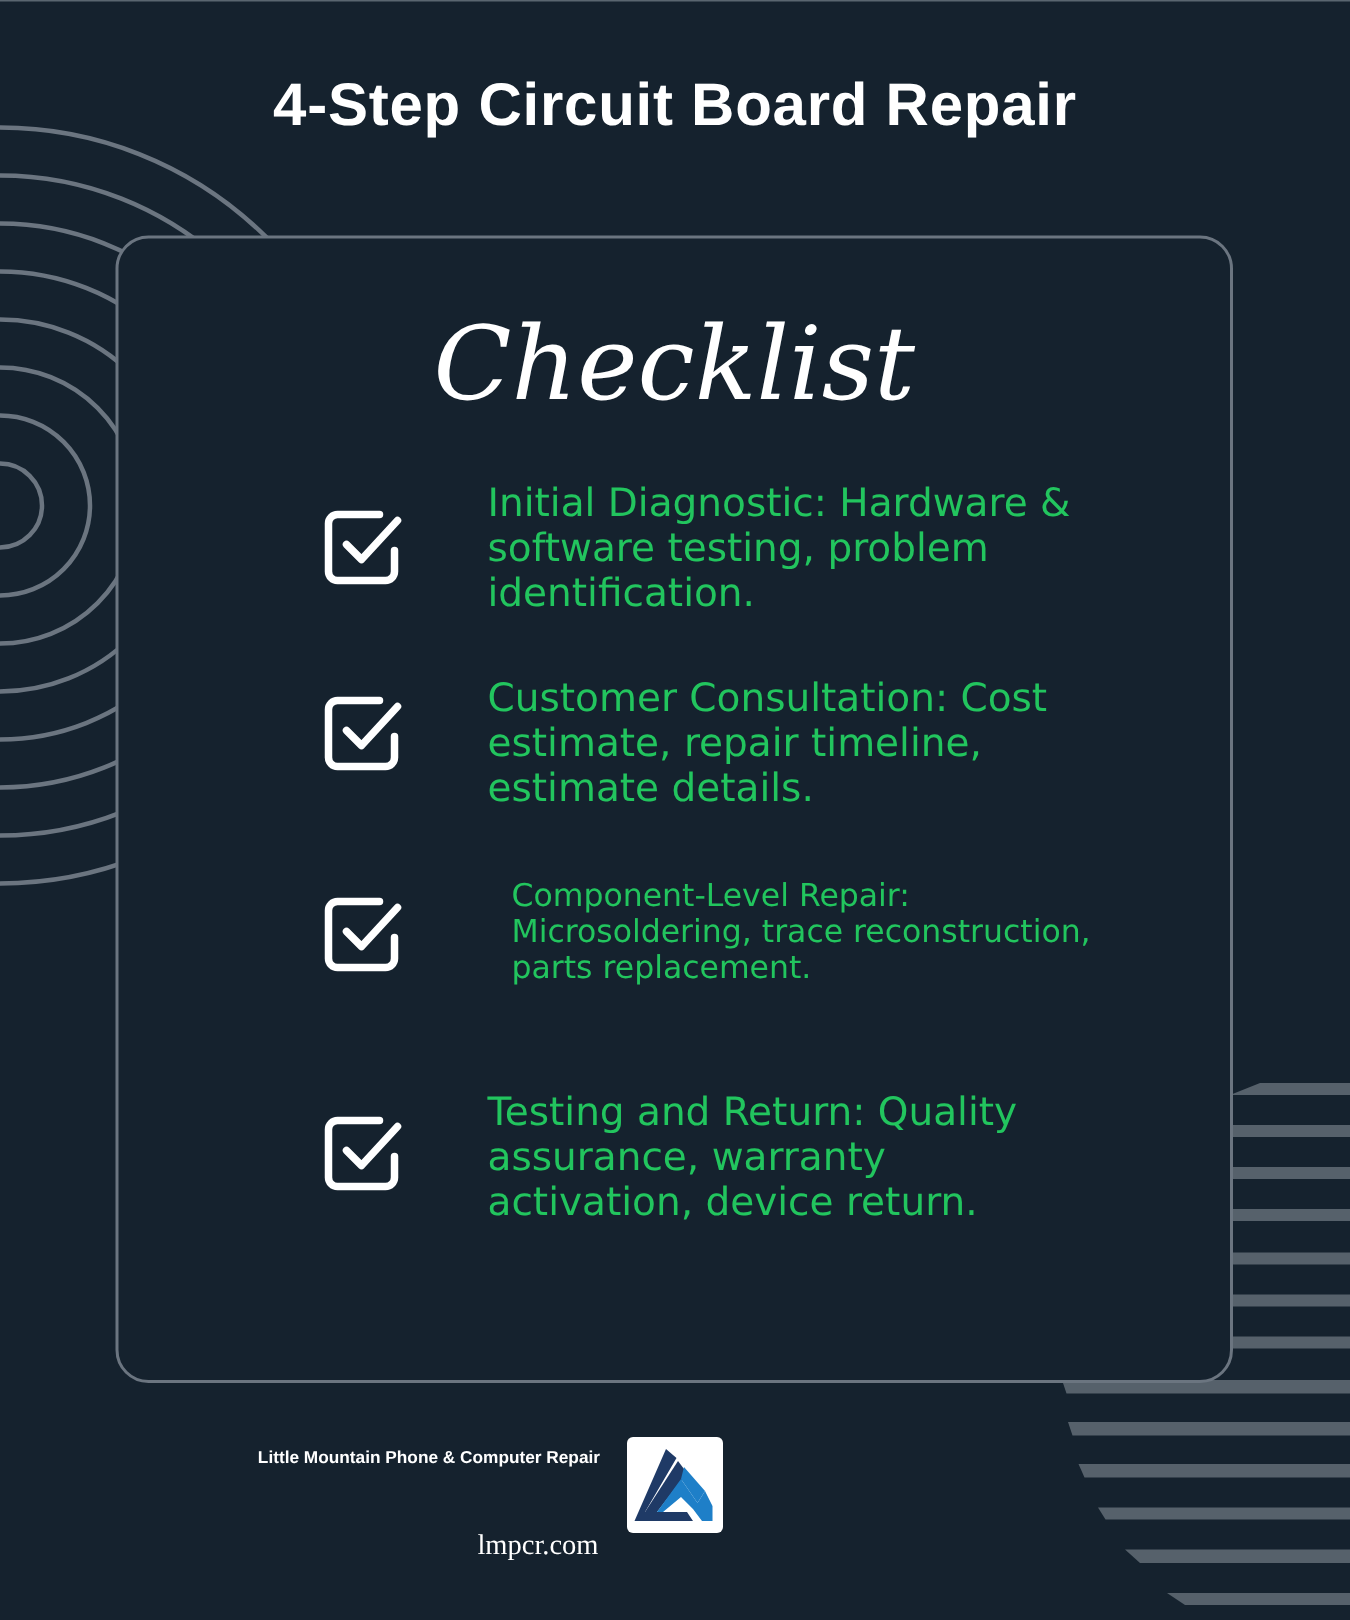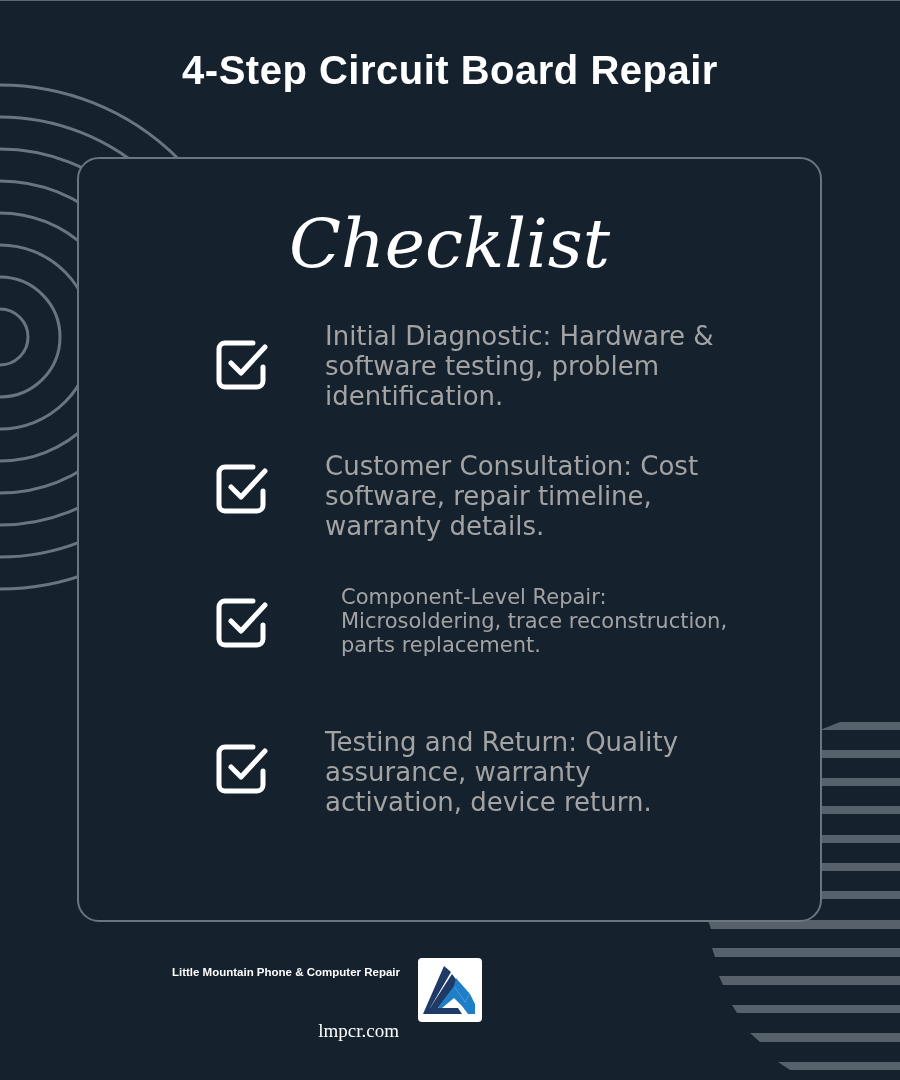--- a/index.html
+++ b/index.html
@@ -21,21 +21,21 @@
     background:#15222e; border:2px solid #6b7580; border-radius:22px;
     box-sizing:border-box;
   }
   .card-heading {
     position:absolute; left:0; top:40px; width:100%; text-align:center;
     font-family:"DejaVu Serif", serif; font-style:italic; font-size:68px; line-height:90px;
   }
   .check { position:absolute; width:60px; height:60px; }
   .item-text {
     position:absolute; left:112px; width:420px; font-family:"DejaVu Sans", sans-serif;
-    color:#a3a3a3;
+    color:#22c55e;
   }
   .t-large { font-size:26px; line-height:30px; }
   .t-small { font-size:21px; line-height:24px;margin-left:16px; }
   .footer-name {
     position:absolute; right:500px; top:966px; width:260px; text-align:right;
     font-family:"Liberation Sans", sans-serif; font-weight:bold; font-size:11.5px; line-height:12px;
   }
   .footer-url {
     position:absolute; right:501px; top:996px; text-align:right;
     font-family:Liberation Serif, serif; font-size:19px; line-height:22px;margin-top:24px;
@@ -91,21 +91,21 @@
       <path d="M18 28 L28 38 L52 12" fill="none" stroke="#fff" stroke-width="5" stroke-linecap="round" stroke-linejoin="round"></path>
     </svg>
     <div class="item-text t-large" style="left:246px; top:162px; width:420px;">Initial Diagnostic: Hardware &amp; software testing, problem identification.</div>
   </div>
 
   <div>
     <svg class="check" style="left:134px; top:300px;" viewBox="0 0 60 60">
       <path d="M40 8 H12 a6 6 0 0 0 -6 6 V46 a6 6 0 0 0 6 6 H44 a6 6 0 0 0 6 -6 V32" fill="none" stroke="#fff" stroke-width="5" stroke-linecap="round"></path>
       <path d="M18 28 L28 38 L52 12" fill="none" stroke="#fff" stroke-width="5" stroke-linecap="round" stroke-linejoin="round"></path>
     </svg>
-    <div class="item-text t-large" style="left:246px; top:292px; width:420px;">Customer Consultation: Cost software, repair timeline, warranty details.</div>
+    <div class="item-text t-large" style="left:246px; top:292px; width:420px;">Customer Consultation: Cost estimate, repair timeline, estimate details.</div>
   </div>
 
   <div>
     <svg class="check" style="left:134px; top:434px;" viewBox="0 0 60 60">
       <path d="M40 8 H12 a6 6 0 0 0 -6 6 V46 a6 6 0 0 0 6 6 H44 a6 6 0 0 0 6 -6 V32" fill="none" stroke="#fff" stroke-width="5" stroke-linecap="round"></path>
       <path d="M18 28 L28 38 L52 12" fill="none" stroke="#fff" stroke-width="5" stroke-linecap="round" stroke-linejoin="round"></path>
     </svg>
     <div class="item-text t-small" style="left:246px; top:426px; width:420px;">Component-Level Repair: Microsoldering, trace reconstruction, parts replacement.</div>
   </div>
 

